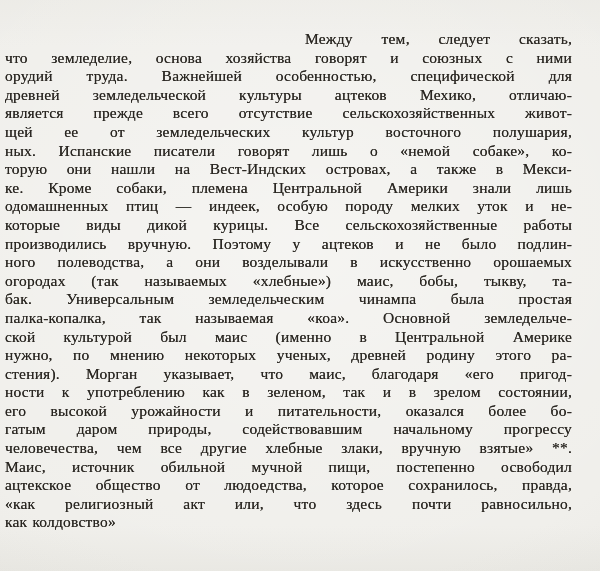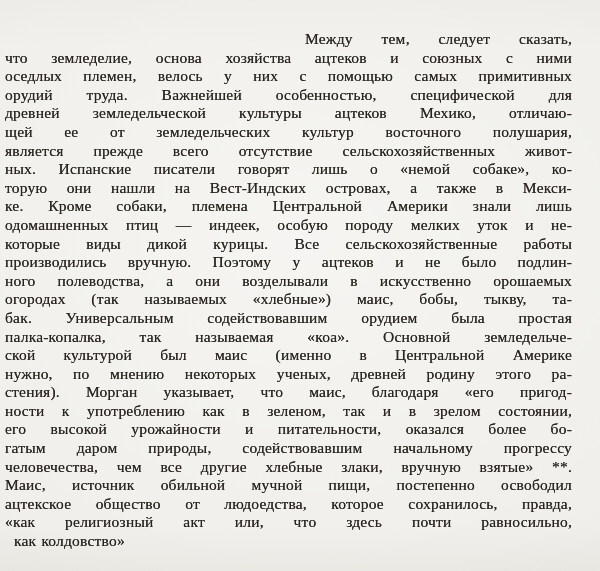--- a/index.html
+++ b/index.html
@@ -36,44 +36,42 @@
     text-align-last: justify;
     height: 18.6px;
     white-space: nowrap;
   }
   .line.first-line {
     padding-left: 300px;
     width: 267px;
   }
   .line.last-line {
     text-align-last: left;
-    margin-left: 9px;
   }
 </style>
 </head>
 <body>
 
 <div class="page" style="--paper: #f0efeb; --ink: #2a2722;">
   <div class="text-block">
       <div class="line first-line">Между тем, следует сказать,</div>
-      <div class="line">что земледелие, основа хозяйства ацтеков и союзных с ними</div>
-      <div class="line">оседлых племен, велось у них с помощью самых примитивных</div>
+      <div class="line">что земледелие, основа хозяйства говорят и союзных с ними</div>
       <div class="line">орудий труда. Важнейшей особенностью, специфической для</div>
       <div class="line">древней земледельческой культуры ацтеков Мехико, отличаю-</div>
+      <div class="line">является прежде всего отсутствие сельскохозяйственных живот-</div>
       <div class="line">щей ее от земледельческих культур восточного полушария,</div>
-      <div class="line">является прежде всего отсутствие сельскохозяйственных живот-</div>
       <div class="line">ных. Испанские писатели говорят лишь о «немой собаке», ко-</div>
       <div class="line">торую они нашли на Вест-Индских островах, а также в Мекси-</div>
       <div class="line">ке. Кроме собаки, племена Центральной Америки знали лишь</div>
       <div class="line">одомашненных птиц — индеек, особую породу мелких уток и не-</div>
       <div class="line">которые виды дикой курицы. Все сельскохозяйственные работы</div>
       <div class="line">производились вручную. Поэтому у ацтеков и не было подлин-</div>
       <div class="line">ного полеводства, а они возделывали в искусственно орошаемых</div>
       <div class="line">огородах (так называемых «хлебные») маис, бобы, тыкву, та-</div>
-      <div class="line">бак. Универсальным содействовавшим орудием была простая</div>
+      <div class="line">бак. Универсальным земледельческим чинампа была простая</div>
       <div class="line">палка-копалка, так называемая «коа». Основной земледельче-</div>
       <div class="line">ской культурой был маис (именно в Центральной Америке</div>
       <div class="line">нужно, по мнению некоторых ученых, древней родину этого ра-</div>
       <div class="line">стения). Морган указывает, что маис, благодаря «его пригод-</div>
       <div class="line">ности к употреблению как в зеленом, так и в зрелом состоянии,</div>
       <div class="line">его высокой урожайности и питательности, оказался более бо-</div>
       <div class="line">гатым даром природы, содействовавшим начальному прогрессу</div>
       <div class="line">человечества, чем все другие хлебные злаки, вручную взятые» **.</div>
       <div class="line">Маис, источник обильной мучной пищи, постепенно освободил</div>
       <div class="line">ацтекское общество от людоедства, которое сохранилось, правда,</div>

